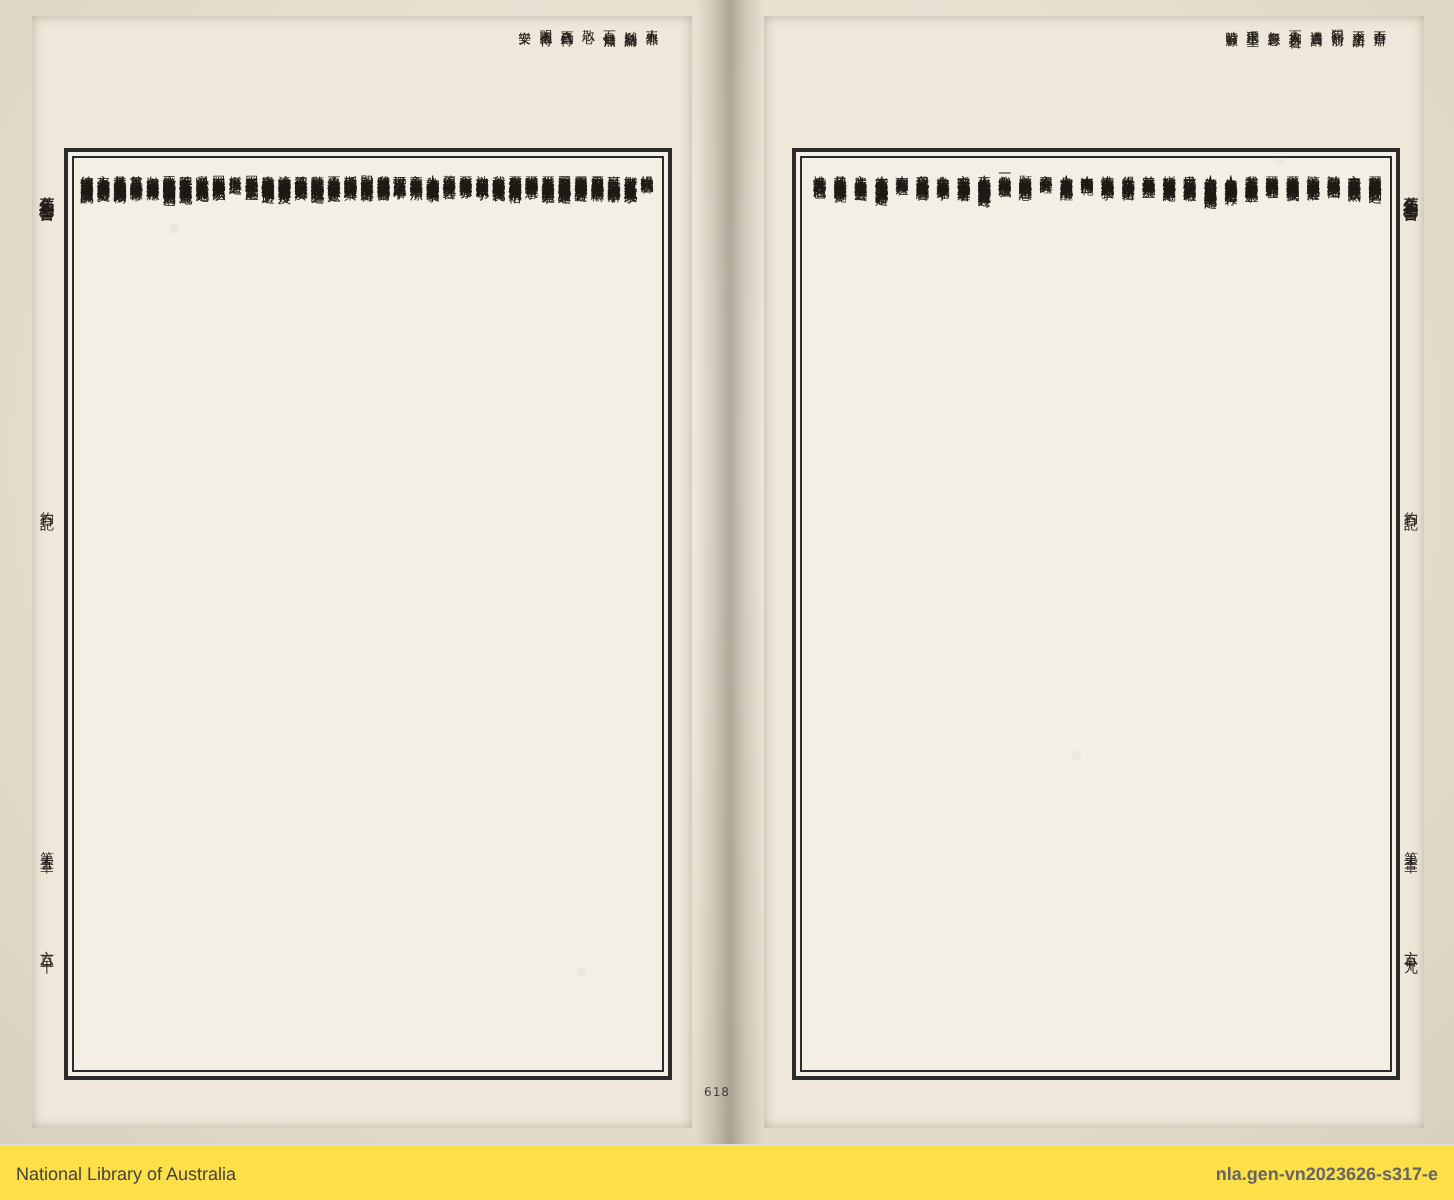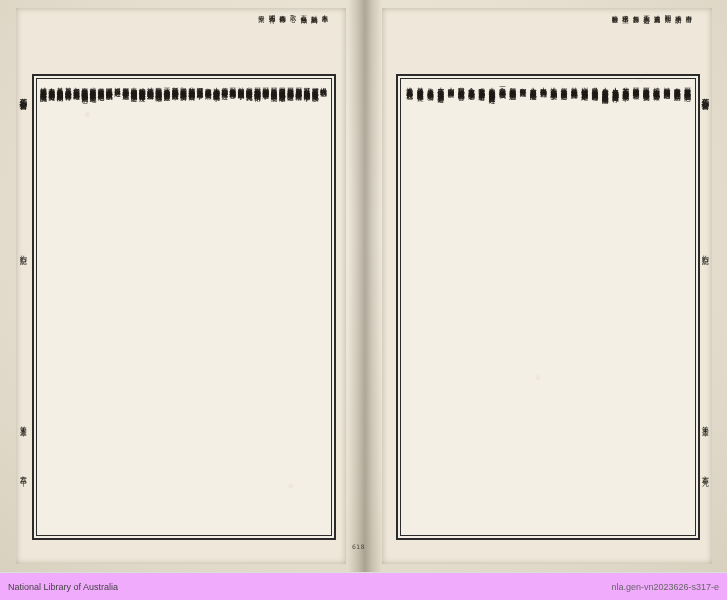--- a/index.html
+++ b/index.html
@@ -111,30 +111,30 @@
 
   .folio{
     position:absolute;
     font-size:6px;color:#4a4238;
     letter-spacing:.5px;
   }
   .folio.a{left:352px;top:543px;}
   
   .footer{
     position:absolute;left:0;bottom:0;width:727px;height:28px;
-    background:#f0abfc;
+    background:#fde047;
     border-top:1px solid #dcdcdc;
     display:flex;align-items:center;justify-content:space-between;
     padding:0 8px;box-sizing:border-box;
   }
   .footer span{
     font-family:"Liberation Sans", sans-serif;
     font-size:9px;color:#444;
   }
-  .footer .right{color:#666;}
+  .footer .right{color:#666;font-weight:bold;}
   
   .speckle{
     position:absolute;left:0;top:0;width:727px;height:572px;
     background-image:
       radial-gradient(circle at 12% 20%, rgba(120,100,70,.06) 0 2px, transparent 3px),
       radial-gradient(circle at 74% 66%, rgba(120,100,70,.05) 0 2px, transparent 3px),
       radial-gradient(circle at 40% 85%, rgba(120,100,70,.05) 0 2px, transparent 3px),
       radial-gradient(circle at 88% 14%, rgba(120,100,70,.05) 0 2px, transparent 3px);
     pointer-events:none;
   }

